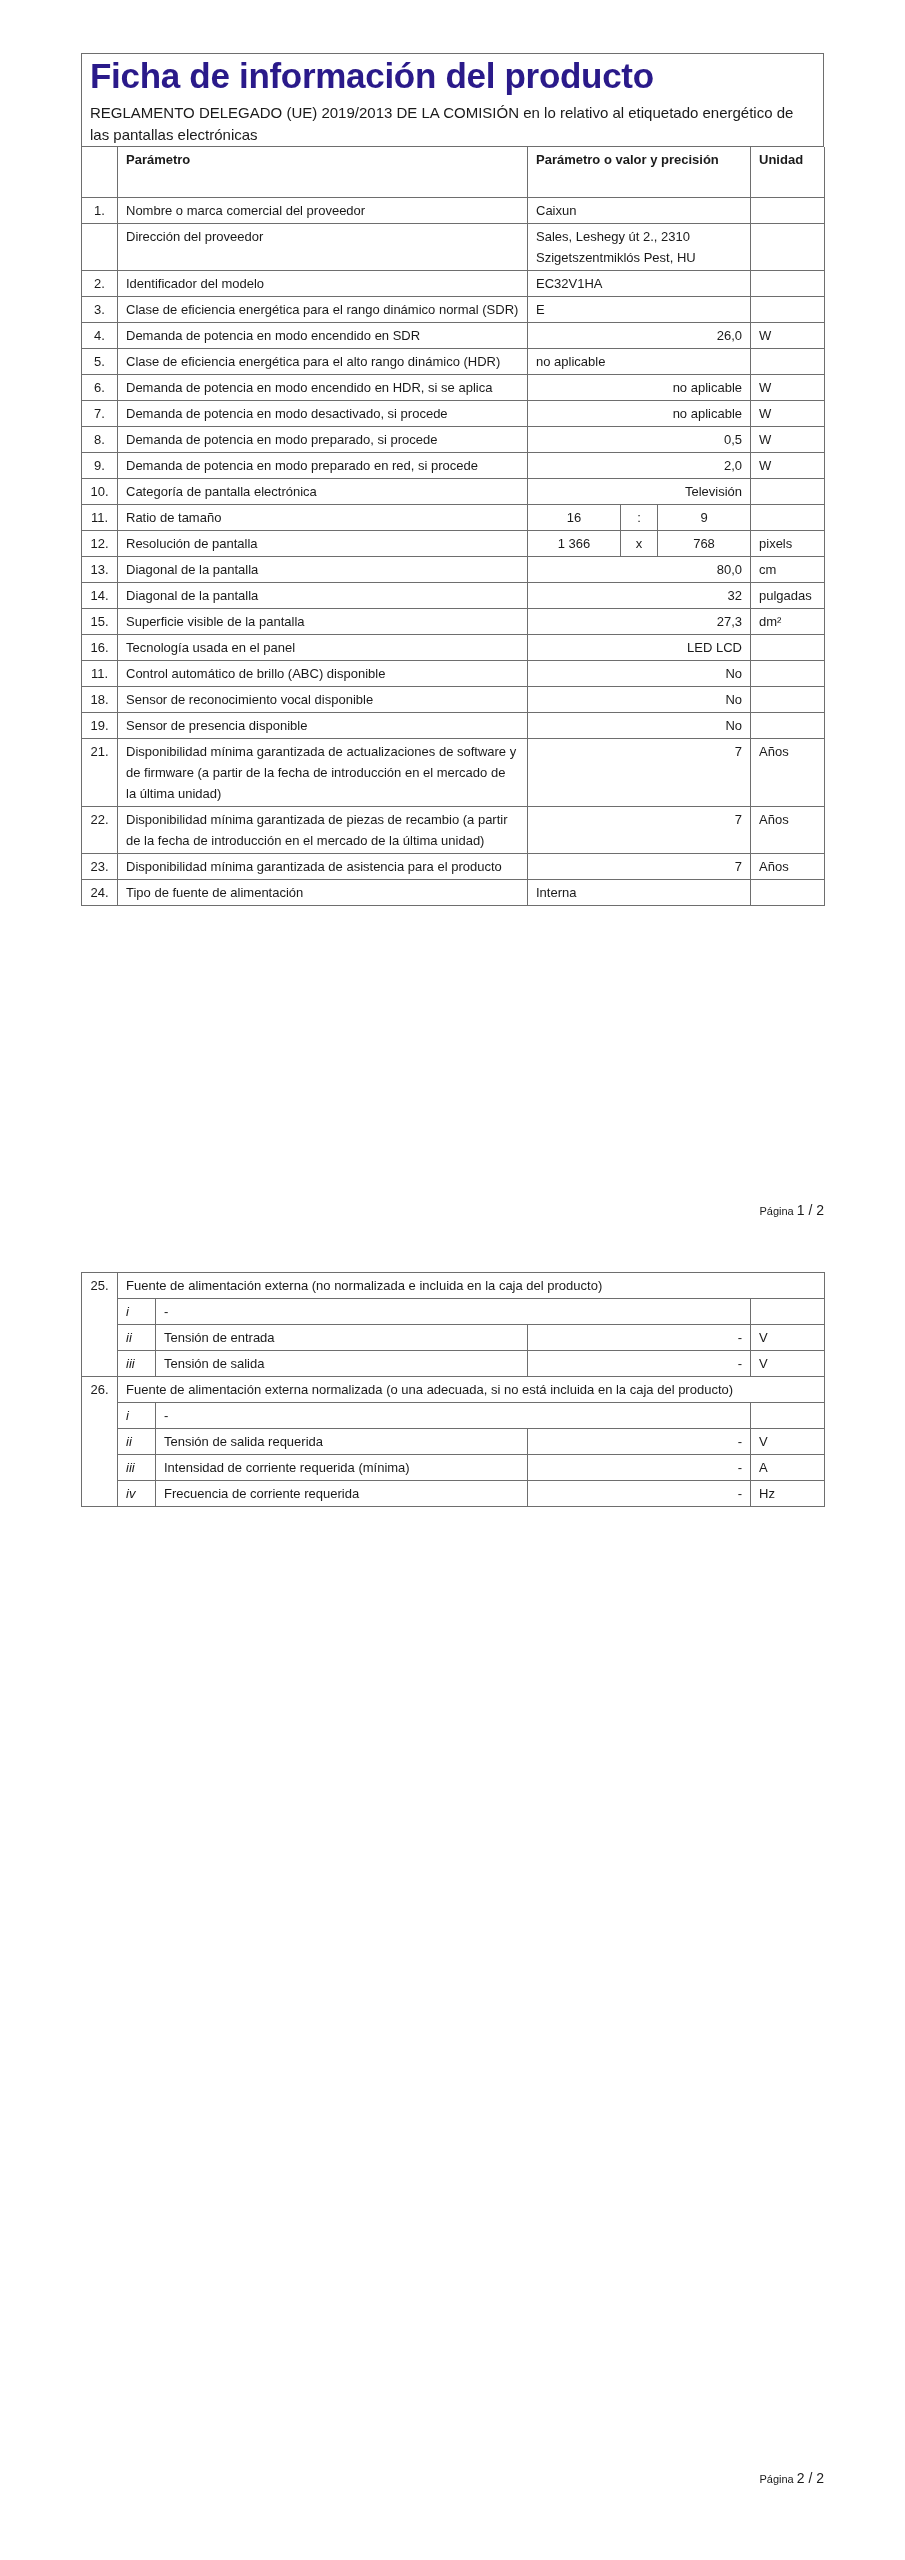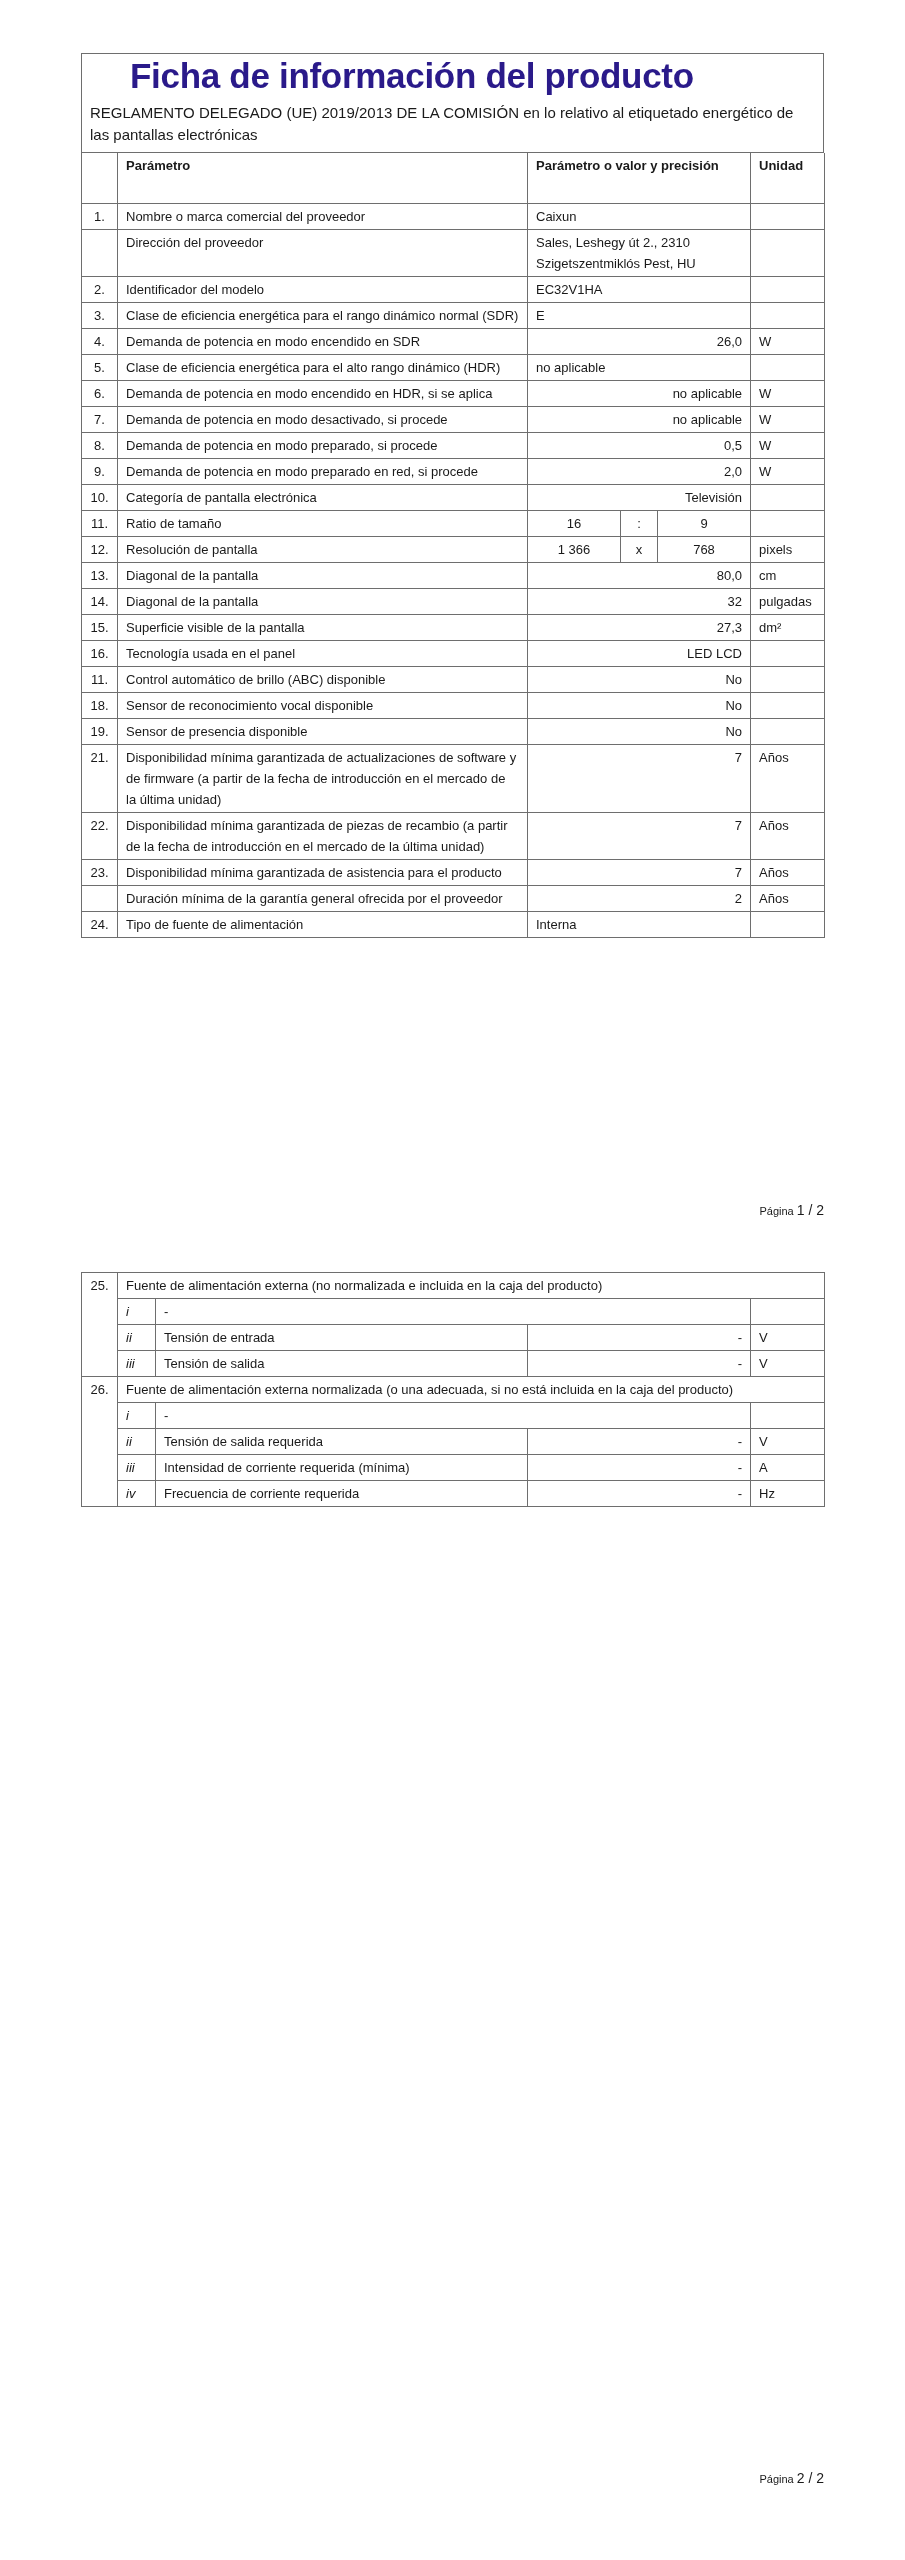--- a/index.html
+++ b/index.html
@@ -1,21 +1,21 @@
 <!DOCTYPE html>
 <html><head>
 <meta charset="utf-8">
 <style>
   html, body { margin: 0; padding: 0; background: #ffffff; }
   body { width: 905px; height: 2560px; position: relative; font-family: "Liberation Sans", sans-serif; color: #1a1a1a; overflow: hidden; }
   .sheet { position: absolute; left: 81px; width: 743px; }
   #page1 { top: 53px; }
   .frame { border: 1.5px solid #6e6e6e; border-bottom: none; }
-  .title { color: #2a1a8a; font-weight: bold; font-size: 35px; line-height: 40px; padding: 2px 8px 0 8px; letter-spacing: -0.3px; margin-left: 40px; }
-  .subtitle { font-size: 15px; line-height: 22px; padding: 6px 8px 6px 8px; border-bottom: 1.5px solid #6e6e6e; }
+  .title { color: #2a1a8a; font-weight: bold; font-size: 35px; line-height: 40px; padding: 2px 8px 0 8px; letter-spacing: -0.3px; }
+  .subtitle { font-size: 15px; line-height: 22px; padding: 6px 8px 0 8px; border-bottom: 1.5px solid #6e6e6e; }
   table { border-collapse: collapse; width: 743px; table-layout: fixed; font-size: 13px; line-height: 21px; }
   td, th { border: 1.5px solid #6e6e6e; vertical-align: top; padding: 2px 8px 2px 8px; text-align: left; font-weight: normal; }
   th { font-weight: bold; }
   td.num { text-align: center; padding: 2px 2px; }
   td.right { text-align: right; }
   td.center { text-align: center; }
   .t1 tr > *:first-child { border-left: 1.5px solid #6e6e6e; }
   .page-footer { position: absolute; right: 81px; font-size: 11px; }
   .page-footer b { font-weight: normal; font-size: 14px; }
   #footer1 { top: 1202px; }
@@ -189,26 +189,20 @@
           <td colspan="3" class="right">7</td>
           <td>Años</td>
         </tr>
         <tr>
           <td class="num">23.</td>
           <td>Disponibilidad mínima garantizada de asistencia para el producto</td>
           <td colspan="3" class="right">7</td>
           <td>Años</td>
         </tr>
         <tr>
-          <td class="num"></td>
-          <td>Duración mínima de la garantía general ofrecida por el proveedor</td>
-          <td colspan="3" class="right">2</td>
-          <td>Años</td>
-        </tr>
-        <tr>
           <td class="num">24.</td>
           <td>Tipo de fuente de alimentación</td>
           <td colspan="3" class="">Interna</td>
           <td></td>
         </tr>
       </tbody>
   </table>
 </div>
 <div id="footer1" class="page-footer">
   <span>Página</span>

